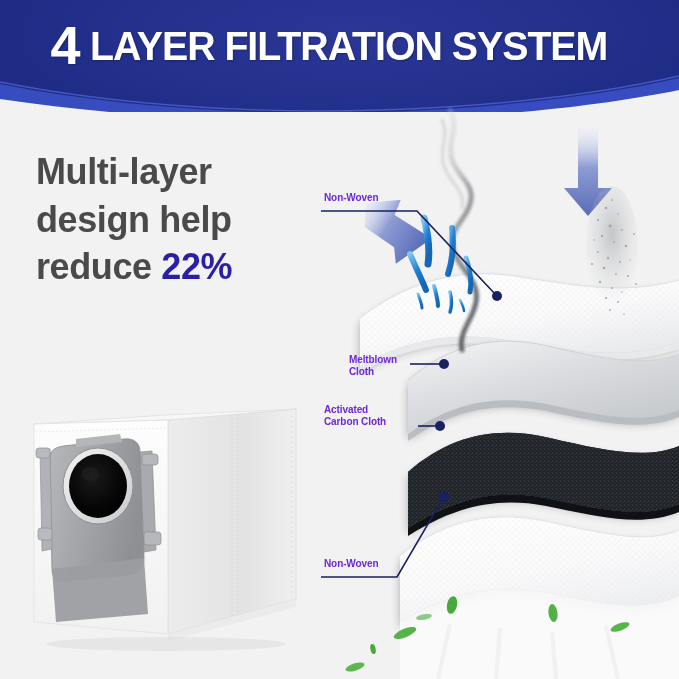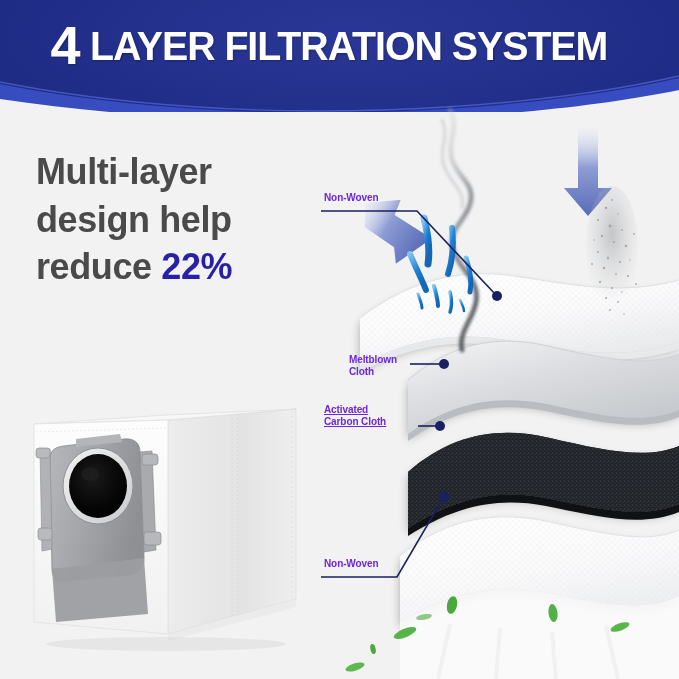--- a/index.html
+++ b/index.html
@@ -107,21 +107,21 @@
     position: absolute;
     color: #6d28d9;
     font-size: 10px;
     font-weight: bold;
     line-height: 1.18;
     letter-spacing: -0.1px;
     white-space: pre-line;
   }
   #label-top-nonwoven  { left: 324px; top: 192px; }
   #label-meltblown     { left: 324px; top: 354px; margin-left: 25px; }
-  #label-carbon        { left: 324px; top: 404px; text-decoration: underline; }
+  #label-carbon        { left: 324px; top: 404px; }
   #label-bottom-nonwoven { left: 324px; top: 558px; }
 
   #callout-lines {
     position: absolute;
     left: 0; top: 0;
     pointer-events: none;
   }
 </style>
 </head>
 <body>

